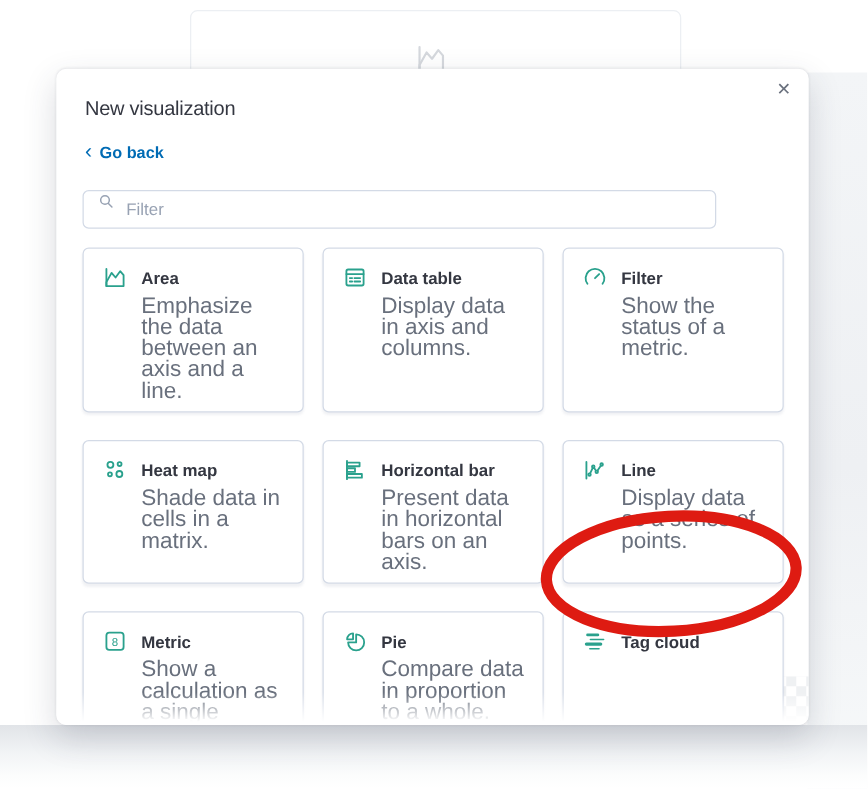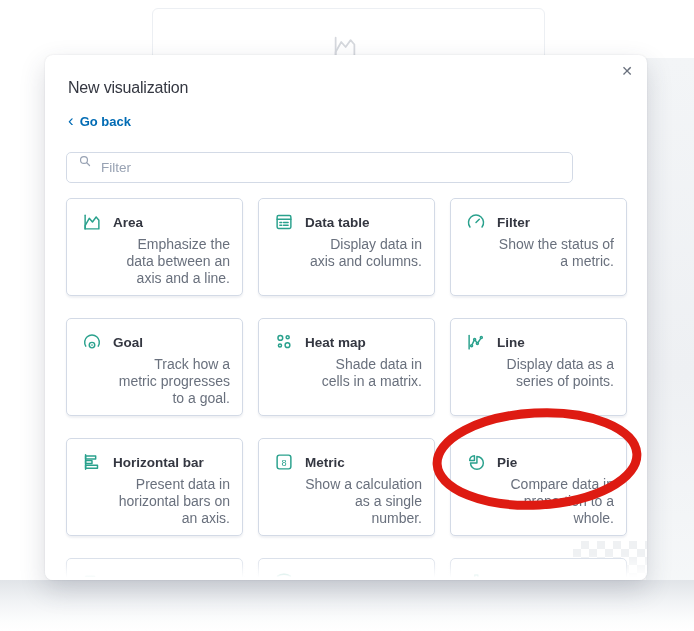--- a/index.html
+++ b/index.html
@@ -38,21 +38,21 @@
   
   .grid{position:absolute;left:21px;top:143px;width:562px;
     display:grid;grid-template-columns:repeat(3,177px);column-gap:15px;row-gap:22px;}
   .card{position:relative;z-index:1;min-height:91px;background:#fff;border:1px solid var(--border);
     border-radius:5px;padding:12px 12px 8px 14px;cursor:pointer;
     box-shadow:0 2px 2px rgba(152,162,179,.15);}
   .card-head{display:flex;align-items:center;gap:10px;}
   .cicon{width:22px;height:22px;color:var(--teal);flex:0 0 22px;}
   .cicon svg{display:block;}
   .card-title{font-size:13.5px;font-weight:700;color:var(--dark);}
-  .card-desc{margin:3px 0 0 32px;font-size:14px;line-height:17px;color:var(--gray);text-align:right;}
+  .card-desc{margin:3px 0 0 32px;font-size:18px;line-height:17px;color:var(--gray);}
 
   .checker{position:absolute;left:507px;top:343px;width:106px;height:142px;z-index:0;opacity:.75;
     background-image:conic-gradient(#e9ecef 25%,transparent 0 50%,#e9ecef 0 75%,transparent 0);
     background-size:16px 16px;}
   .bottom-fade{position:absolute;left:0;bottom:0;width:100%;height:26px;z-index:3;pointer-events:none;
     background:linear-gradient(180deg,rgba(255,255,255,0) 0%,#ffffff 90%);}
 
   
   .annotation{position:absolute;left:425px;top:401px;z-index:10;pointer-events:none;}
 </style>
@@ -126,42 +126,43 @@
               </svg>
             </span>
       <span class="card-title">Filter</span>
     </div>
     <div class="card-desc">Show the status of a metric.</div>
   </div>
         <div class="card">
     <div class="card-head">
       <span class="cicon">
               <svg width="22" height="22" viewBox="0 0 24 24" fill="none" stroke="currentColor" stroke-width="1.6" stroke-linecap="round" stroke-linejoin="round">
-                <path d="M5.2 16.5a8 8 0 1 1 13.6 0"></path>
-                <circle cx="12" cy="15.4" r="3"></circle>
-                <circle cx="12" cy="15.4" r="0.9" fill="currentColor" stroke="none"></circle>
-              </svg>
-            </span>
-      <span class="card-title">Goal</span>
-    </div>
-    <div class="card-desc">Track how a metric progresses to a goal.</div>
-  </div>
-        <div class="card">
-    <div class="card-head">
-      <span class="cicon">
-              <svg width="22" height="22" viewBox="0 0 24 24" fill="none" stroke="currentColor" stroke-width="1.6" stroke-linecap="round" stroke-linejoin="round">
                 <circle cx="8" cy="7.5" r="2.6"></circle>
                 <circle cx="16" cy="6.8" r="1.7"></circle>
                 <circle cx="7.6" cy="15.8" r="1.7"></circle>
                 <circle cx="15.8" cy="15.5" r="2.6"></circle>
               </svg>
             </span>
       <span class="card-title">Heat map</span>
     </div>
     <div class="card-desc">Shade data in cells in a matrix.</div>
+  </div>
+        <div class="card">
+    <div class="card-head">
+      <span class="cicon">
+              <svg width="22" height="22" viewBox="0 0 24 24" fill="none" stroke="currentColor" stroke-width="1.6" stroke-linecap="round" stroke-linejoin="round">
+                <path d="M5 4v16"></path>
+                <rect x="5" y="5.5" width="11" height="3.2"></rect>
+                <rect x="5" y="10.5" width="7" height="3.2"></rect>
+                <rect x="5" y="15.5" width="13" height="3.2"></rect>
+              </svg>
+            </span>
+      <span class="card-title">Horizontal bar</span>
+    </div>
+    <div class="card-desc">Present data in horizontal bars on an axis.</div>
   </div>
         <div class="card">
     <div class="card-head">
       <span class="cicon">
               <svg width="22" height="22" viewBox="0 0 24 24" fill="none" stroke="currentColor" stroke-width="1.6" stroke-linecap="round" stroke-linejoin="round">
                 <path d="M4.5 5v14.5"></path>
                 <path d="M7.2 16l3.3-6.8 3 4.4 4.3-6.4"></path>
                 <circle cx="7.2" cy="16" r="1.1" fill="#fff"></circle>
                 <circle cx="10.5" cy="9.2" r="1.1" fill="#fff"></circle>
                 <circle cx="13.5" cy="13.6" r="1.1" fill="#fff"></circle>
@@ -169,34 +170,20 @@
               </svg>
             </span>
       <span class="card-title">Line</span>
     </div>
     <div class="card-desc">Display data as a series of points.</div>
   </div>
         <div class="card">
     <div class="card-head">
       <span class="cicon">
               <svg width="22" height="22" viewBox="0 0 24 24" fill="none" stroke="currentColor" stroke-width="1.6" stroke-linecap="round" stroke-linejoin="round">
-                <path d="M5 4v16"></path>
-                <rect x="5" y="5.5" width="11" height="3.2"></rect>
-                <rect x="5" y="10.5" width="7" height="3.2"></rect>
-                <rect x="5" y="15.5" width="13" height="3.2"></rect>
-              </svg>
-            </span>
-      <span class="card-title">Horizontal bar</span>
-    </div>
-    <div class="card-desc">Present data in horizontal bars on an axis.</div>
-  </div>
-        <div class="card">
-    <div class="card-head">
-      <span class="cicon">
-              <svg width="22" height="22" viewBox="0 0 24 24" fill="none" stroke="currentColor" stroke-width="1.6" stroke-linecap="round" stroke-linejoin="round">
                 <rect x="4.5" y="4.5" width="15" height="15" rx="2.5"></rect>
                 <text x="12" y="15.9" text-anchor="middle" font-size="10" font-family="inherit" fill="currentColor" stroke="none">8</text>
               </svg>
             </span>
       <span class="card-title">Metric</span>
     </div>
     <div class="card-desc">Show a calculation as a single number.</div>
   </div>
         <div class="card">
     <div class="card-head">

